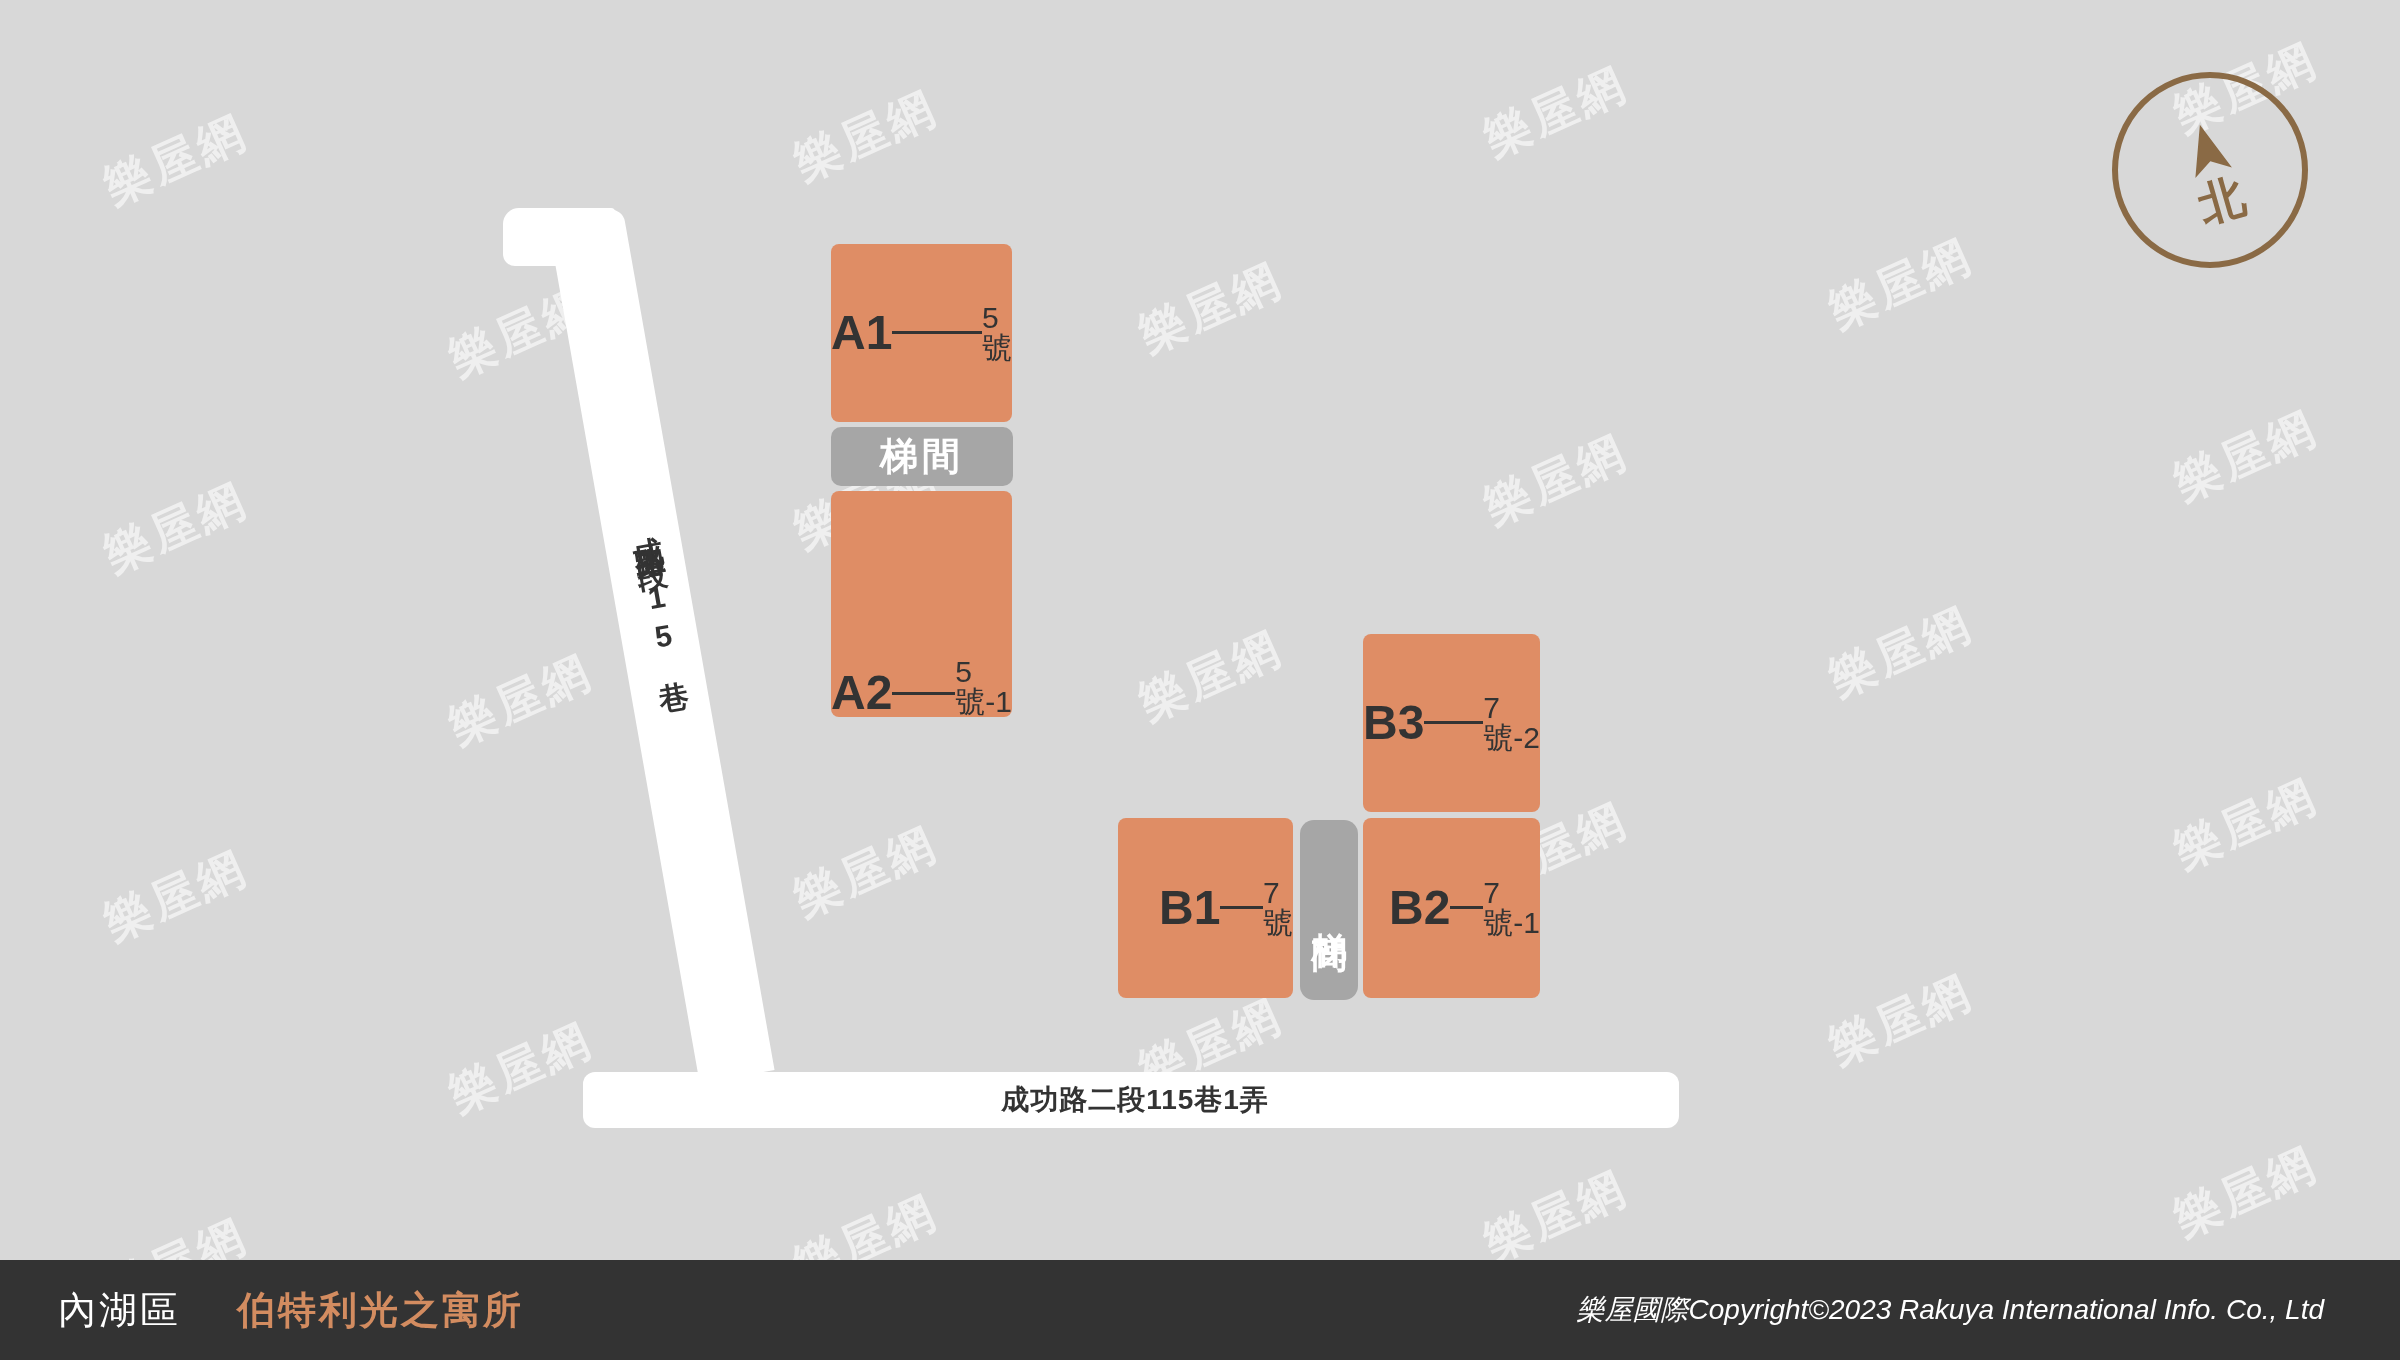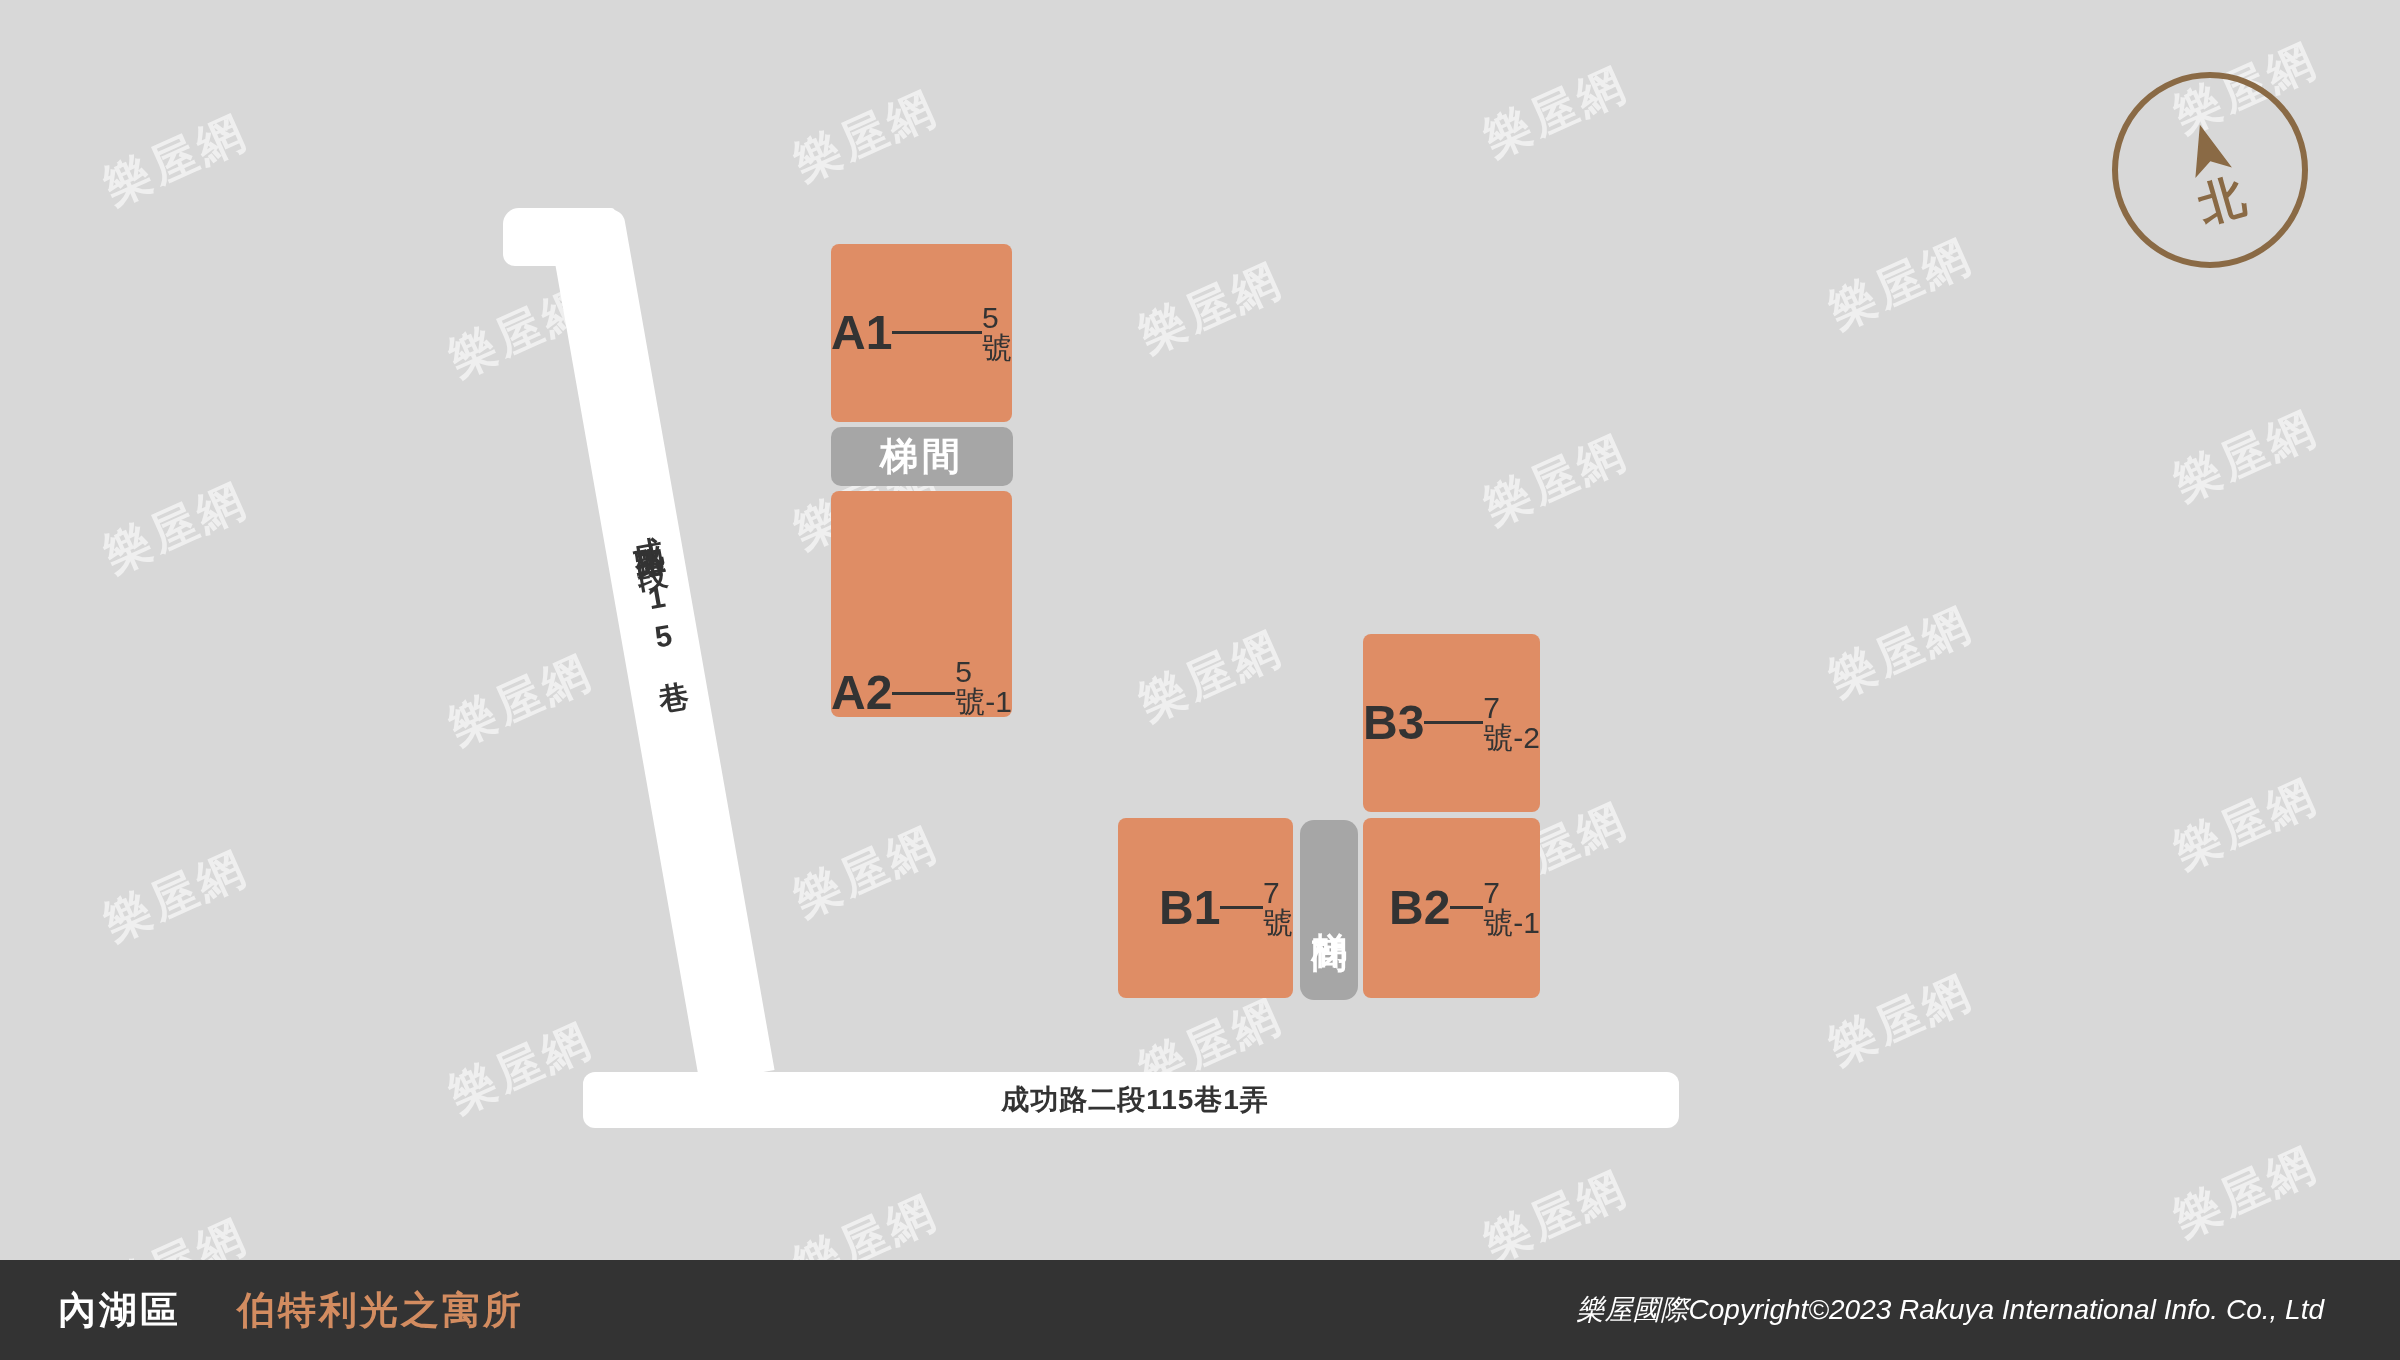--- a/index.html
+++ b/index.html
@@ -58,21 +58,21 @@
            border:6px solid var(--compass); border-radius:50%;}
   .compass-inner{position:absolute; left:50%; top:50%;
            transform:translate(calc(-50% + 4px),calc(-50% + 4px)) rotate(-16deg);
            display:flex; flex-direction:column; align-items:center; gap:0;}
   .compass-inner svg{display:block;}
   .north-label{font-size:46px; font-weight:bold; color:var(--compass); line-height:1.1;}
 
   
   .footer{position:absolute; z-index:10; left:0; top:1260px; width:2400px; height:100px;
           background:var(--footer-bg); display:flex; align-items:center;}
-  .footer .district{margin-left:58px; font-size:38px; font-weight:bold; color:var(--footer-text); letter-spacing:3px;}
+  .footer .district{margin-left:58px; font-size:38px; font-weight:normal; color:var(--footer-text); letter-spacing:3px;}
   .footer .building{margin-left:56px; font-size:38px; font-weight:bold; color:var(--building-name); letter-spacing:3px;}
   .footer .copyright{margin-left:auto; margin-right:76px; font-size:28px; color:var(--footer-text);font-style:italic;}
 </style>
 </head>
 <body>
 
 <div class="stage">
 
   <div class="wm-layer">
       <span class="wm" style="left: 176px; top: 160px;">樂屋網</span>

